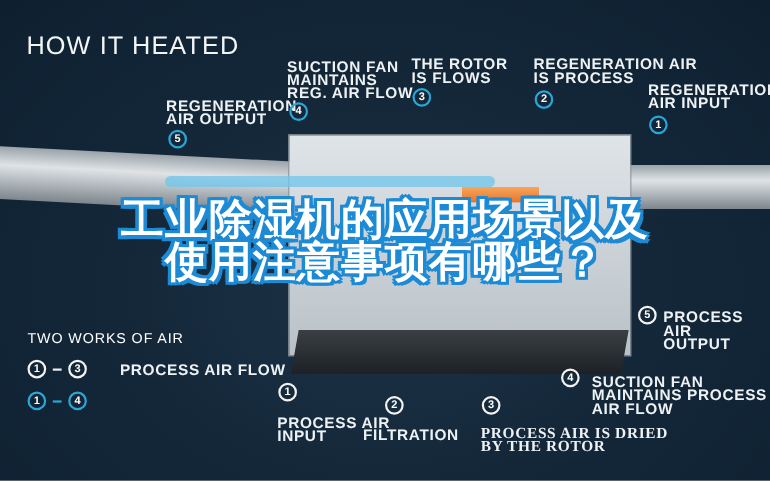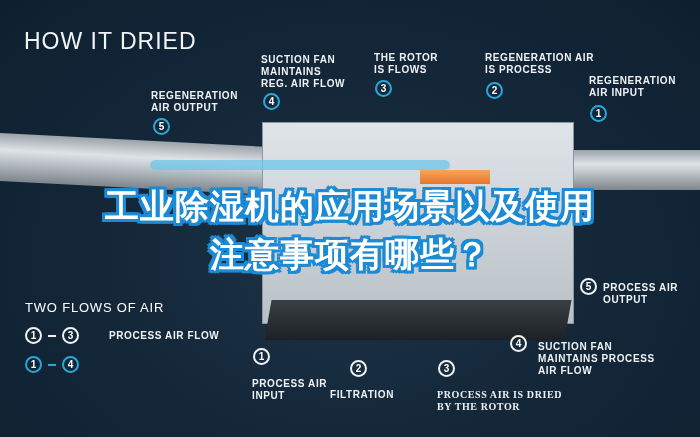--- a/index.html
+++ b/index.html
@@ -1,34 +1,34 @@
 <!DOCTYPE html>
 <html><head>
 <meta charset="utf-8">
 <style>
   html,body{margin:0;padding:0;}
   body{width:700px;height:437px;overflow:hidden;position:relative;
     background:radial-gradient(ellipse at 50% 60%, #1d3447 0%, #14283a 45%, #0e2030 100%);
     font-family:"Liberation Sans", sans-serif;color:#fff;}
   .abs{position:absolute;}
   .title{left:24px;top:28px;font-size:23px;letter-spacing:1px;font-weight:normal;color:#f2f4f6;}
-  .lbl{font-size:10px;font-weight:bold;letter-spacing:.6px;line-height:12px;color:#eef2f5;white-space:pre-line;}
+  .lbl{font-size:14px;font-weight:bold;letter-spacing:.6px;line-height:12px;color:#eef2f5;white-space:pre-line;}
   .badge{width:17px;height:17px;border-radius:50%;border:2px solid #2aa7d6;color:#fff;font-size:10px;font-weight:bold;display:flex;align-items:center;justify-content:center;box-sizing:border-box;}
   .badge.w{border-color:#f2f2f2;}
   .pipe{background:linear-gradient(#9aa3a9,#dfe3e6 35%,#b9c0c5 60%,#7d868c);}
   .unit{background:linear-gradient(#dfe4e8,#b9c1c7);border:1px solid #8d979e;}
-  .overlay{left:100px;top:182px;width:500px;text-align:center;font-size:34px;font-weight:bold;line-height:48px;color:#fff;
+  .overlay{left:100px;top:182px;width:500px;text-align:center;font-size:39px;font-weight:bold;line-height:38px;color:#fff;
     text-shadow:-3px -3px 0 #1c8ad4,3px -3px 0 #1c8ad4,-3px 3px 0 #1c8ad4,3px 3px 0 #1c8ad4,0 3px 0 #1c8ad4,0 -3px 0 #1c8ad4,3px 0 0 #1c8ad4,-3px 0 0 #1c8ad4;letter-spacing:1px;}
   .legend-row{display:flex;align-items:center;gap:6px;}
   .dash{width:8px;height:2px;background:#eee;}
 </style>
 </head>
 <body>
 
-<div class="abs title">HOW IT DRIED</div>
+<div class="abs title">HOW IT HEATED</div>
 
 <div class="abs pipe" style="left:0;top:140px;width:270px;height:48px;transform:skewY(3deg);"></div>
 <div class="abs pipe" style="left:560px;top:150px;width:140px;height:40px;"></div>
 <div class="abs unit" style="left:262px;top:122px;width:310px;height:200px;"></div>
 <div class="abs" style="left:268px;top:300px;width:300px;height:40px;background:linear-gradient(#3a3f44,#1d2125);transform:skewX(-10deg);"></div>
 <div class="abs" style="left:420px;top:170px;width:70px;height:14px;background:linear-gradient(#f7a65a,#e6752d);"></div>
 <div class="abs" style="left:150px;top:160px;width:300px;height:10px;border-radius:6px;background:#6fc6ea;opacity:.75;"></div>
 
 <div class="abs lbl" style="left:151px;top:90px;">REGENERATION
 AIR OUTPUT</div>
@@ -59,21 +59,21 @@
 BY THE ROTOR</div>
 <div class="abs badge w" style="left:510px;top:335px;">4</div>
 <div class="abs lbl" style="left:538px;top:341px;">SUCTION FAN
 MAINTAINS PROCESS
 AIR FLOW</div>
 <div class="abs badge w" style="left:580px;top:278px;">5</div>
 <div class="abs lbl" style="left:603px;top:282px;">PROCESS AIR
 OUTPUT</div>
 
 <div class="abs" style="left:25px;top:300px;">
-  <div style="font-size:13px;letter-spacing:.8px;margin-bottom:12px;">TWO FLOWS OF AIR</div>
+  <div style="font-size:13px;letter-spacing:.8px;margin-bottom:12px;">TWO WORKS OF AIR</div>
   <div class="legend-row" style="margin-bottom:12px;">
     <div class="badge w">1</div>
     <div class="dash"></div>
     <div class="badge w">3</div>
     <div class="lbl" style="margin-left:12px;padding-left:12px;">PROCESS AIR FLOW</div>
   </div>
   <div class="legend-row">
     <div class="badge">1</div>
     <div class="dash" style="background:#2aa7d6;"></div>
     <div class="badge">4</div>

